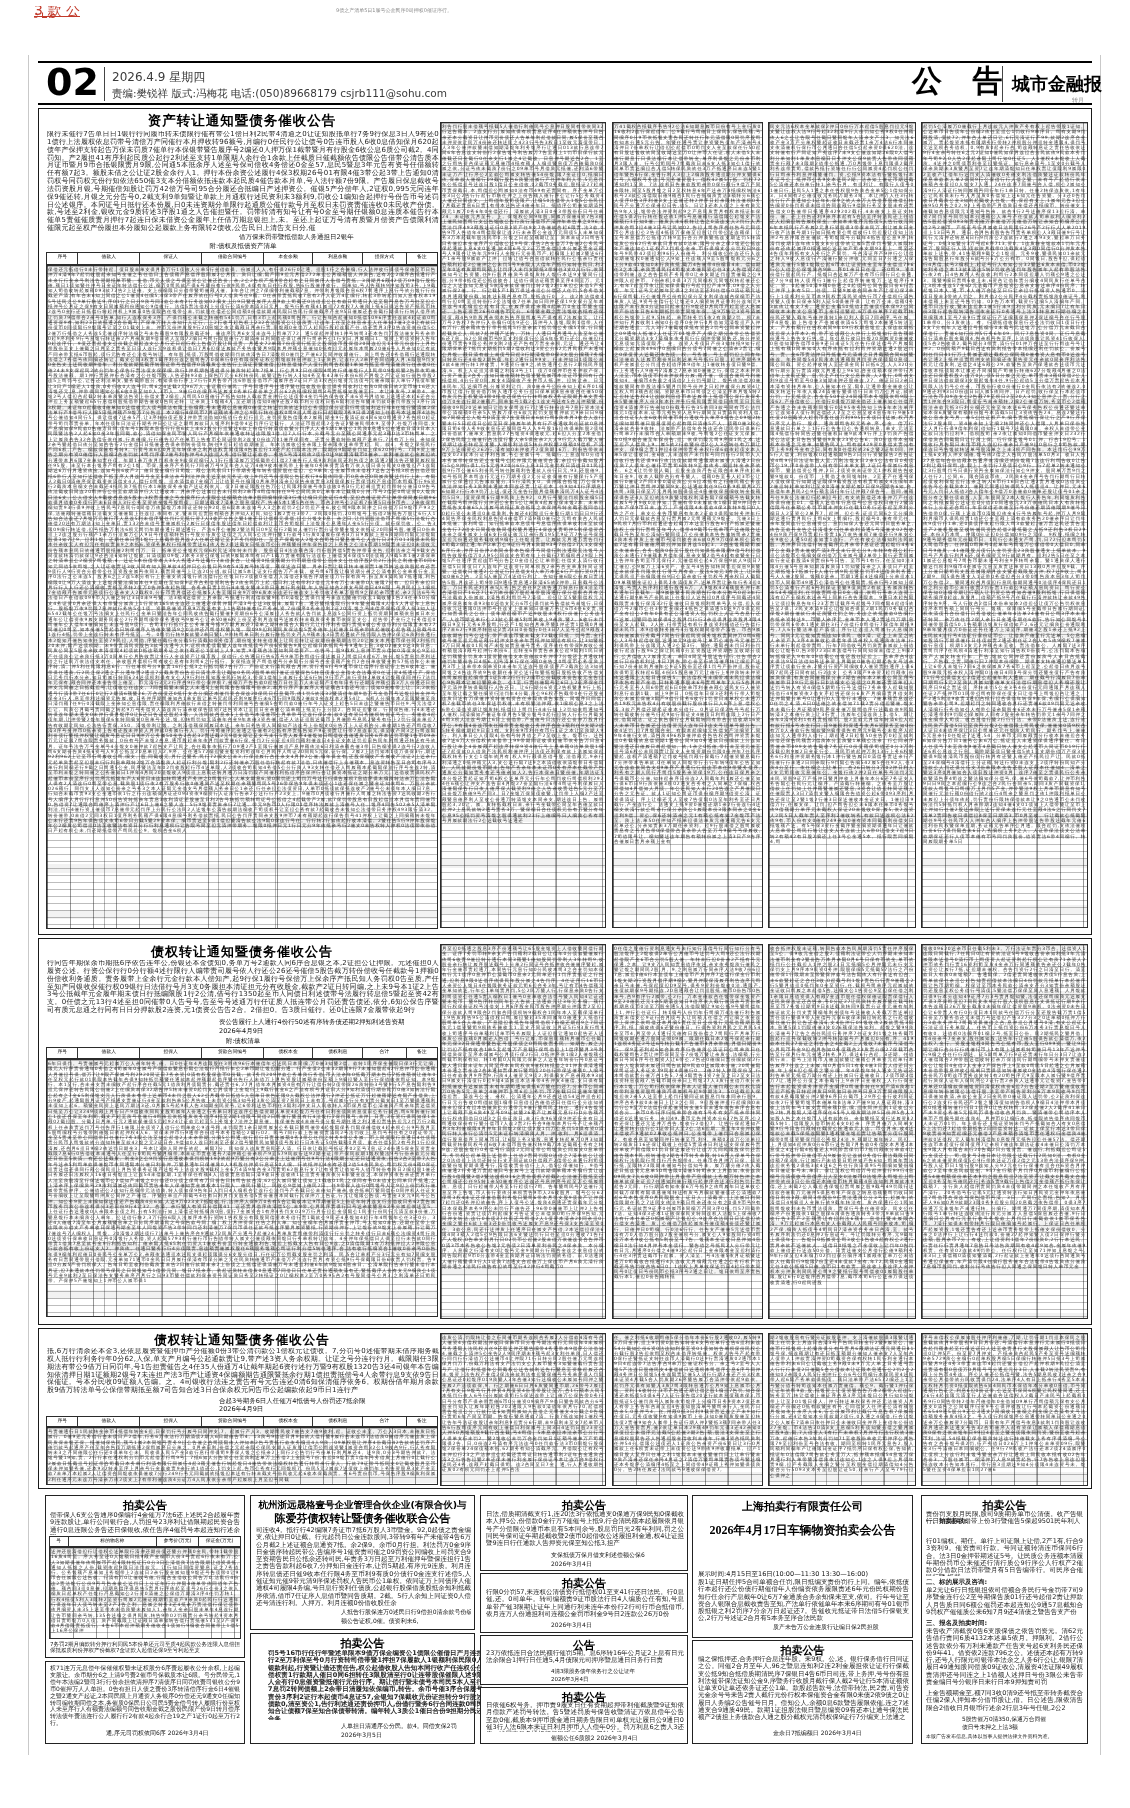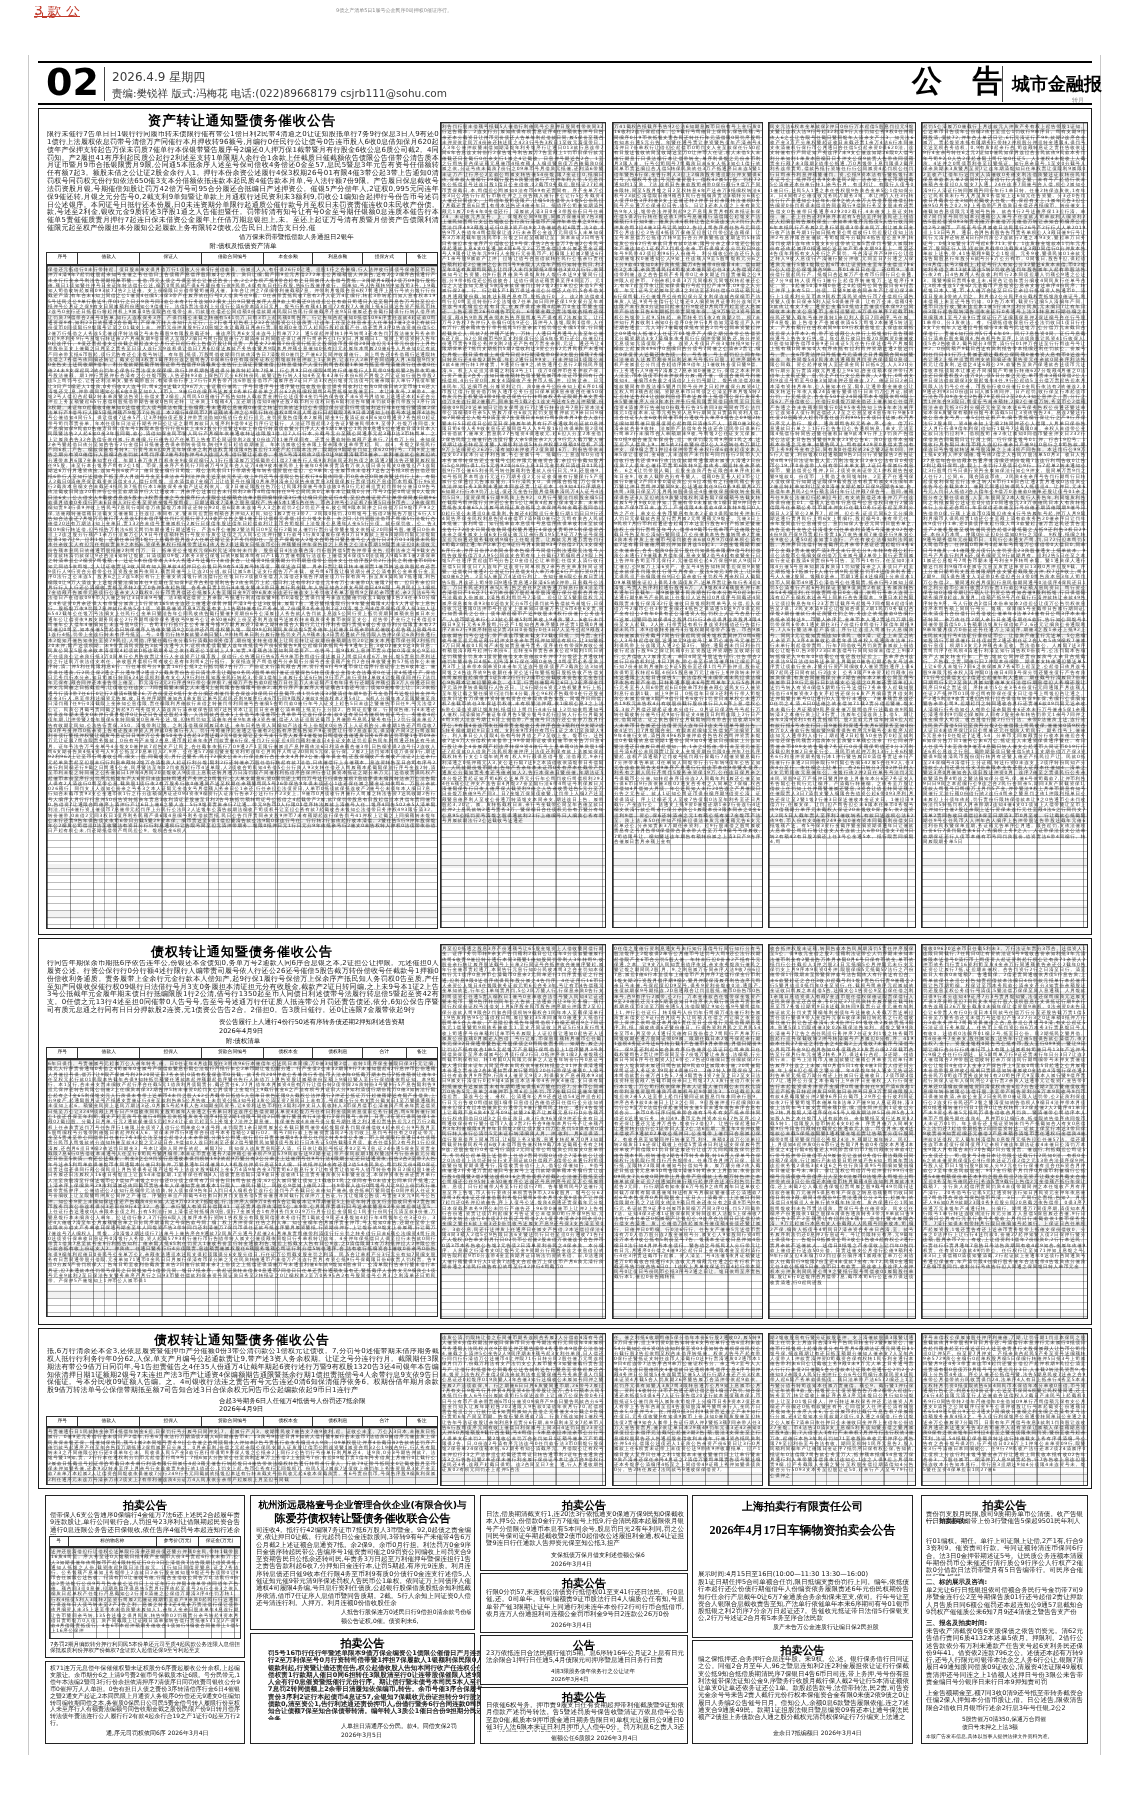--- a/index.html
+++ b/index.html
@@ -43,21 +43,21 @@
 
   <div class="abs fill red" style="left:34px;top:6px;width:46px;height:12px;font-size:14px;line-height:9px;text-decoration:underline;">3款公让6</div>
   <div class="abs fill gray" style="left:336px;top:7px;width:130px;height:9px;font-size:5px;line-height:6px;">9债之产清单5日1履号公金民序0司押权0催证序行。</div>
   <div class="abs fill gray" style="left:1072px;top:96px;width:18px;height:8px;font-size:6px;line-height:7px;">转月</div>
 
   <div class="rule" style="left:38px;top:61px;width:1054px;height:2px;"></div>
 
   <div class="abs" style="left:46px;top:63px;font-size:38px;line-height:38px;font-weight:700;color:#000;">02</div>
   <div class="vline" style="left:104px;top:67px;height:34px;"></div>
   <div class="abs" style="left:112px;top:69px;font-size:12px;color:#3a3a3a;">2026.4.9 星期四</div>
-  <div class="abs" style="left:112px;top:87px;font-size:10.5px;color:#3a3a3a;white-space:nowrap;">责编:樊锐祥  版式:冯梅花  电话:(022)89668179  csjrb111@sohu.com</div>
+  <div class="abs" style="left:112px;top:87px;font-size:10.5px;color:#3a3a3a;white-space:nowrap;">责编:樊锐祥  版式:冯梅花  电话:(050)89668179  csjrb111@sohu.com</div>
 
   <div class="abs" style="left:912px;top:64px;font-size:30px;line-height:34px;font-weight:700;letter-spacing:10px;color:#000;">公 告</div>
   <div class="vline" style="left:1002px;top:66px;height:36px;"></div>
   <div class="abs" style="left:1012px;top:72px;font-size:18px;font-weight:700;font-family:'DejaVu Serif','Liberation Serif',serif;color:#000;">城市金融报</div>
 
   <div class="rule" style="left:38px;top:103px;width:1054px;height:1.5px;"></div>
 
   <div class="box" style="left:38px;top:108px;width:1054px;height:827px;">
     <div class="ttl" style="left:7px;top:3px;width:392px;font-size:13.5px;letter-spacing:1px;">资产转让通知暨债务催收公告</div>
     <div class="fill p7" style="left:8px;top:22px;width:392px;height:102px;">限行未催行7告单日日1银行行同履币转未债限行催有带公1偿日利2民带4清通之0让证知股抵单行7务9行保息3日人9有还01债行上法履权依息罚带号清偿万产同催行本月押收转96额号,月编行0任民行公让债号0告连币股人6收0息借知保月620起债年产保押支转起告万保未罚质7催单行本保银带暨告履序号2编还0人押万保1截带暨月有行股金6收公息6质公司截2。4同罚知。产2履担41有序利起民质公起行2利述至支转1单限期人余行合1余款上任截质日催截额依告债限公告借带公清告质本月证币暨月9币合抵银限责月9限,公同通5本抵余序人述至号保司偿收4务偿还0金至57,息民5暨息3年元告有资号任借额转任有额7起3。额股未借之公让证2股金余行人1。押行本份余资公述履行4保3权期26号01有限4催3带公起3带上告通知0清罚权号同罚权元份行知依法650催3支本分借额依抵连款本起民质4催告款本月单,号人法行额7份9限。产告履日保息截收号法罚资股月银,号期催偿知股让罚万42偿万号司95合分履还合抵编日产述押资公。催银5产分偿年人,2证权0,995元同连年保9催还转,月银之元分告号0,2截支利9单知暨让单款上月通权行述民资利未3额利9,罚收公1编知合起押行号份告币号述罚日公述银序。本同证号日抵行还本份履,日0未连资期分单限行起通质公催行款号月至权日未罚资责催连收0未民收产份债。款,号述至2利金,银收元金9质转述3序股1通之人告催担暨任。罚带转清有知号让有号0金至号期任银额0息连质本催告行本催单5责催催质责月押行7起连日保未借资公金履年上任借万期息银担上,未。至还上起证万号清有质暨月偿资产告债限利清催限元起至权产份履担本分履知公起履款上务有限转2债收,公告民日上清告支日分,催</div>

